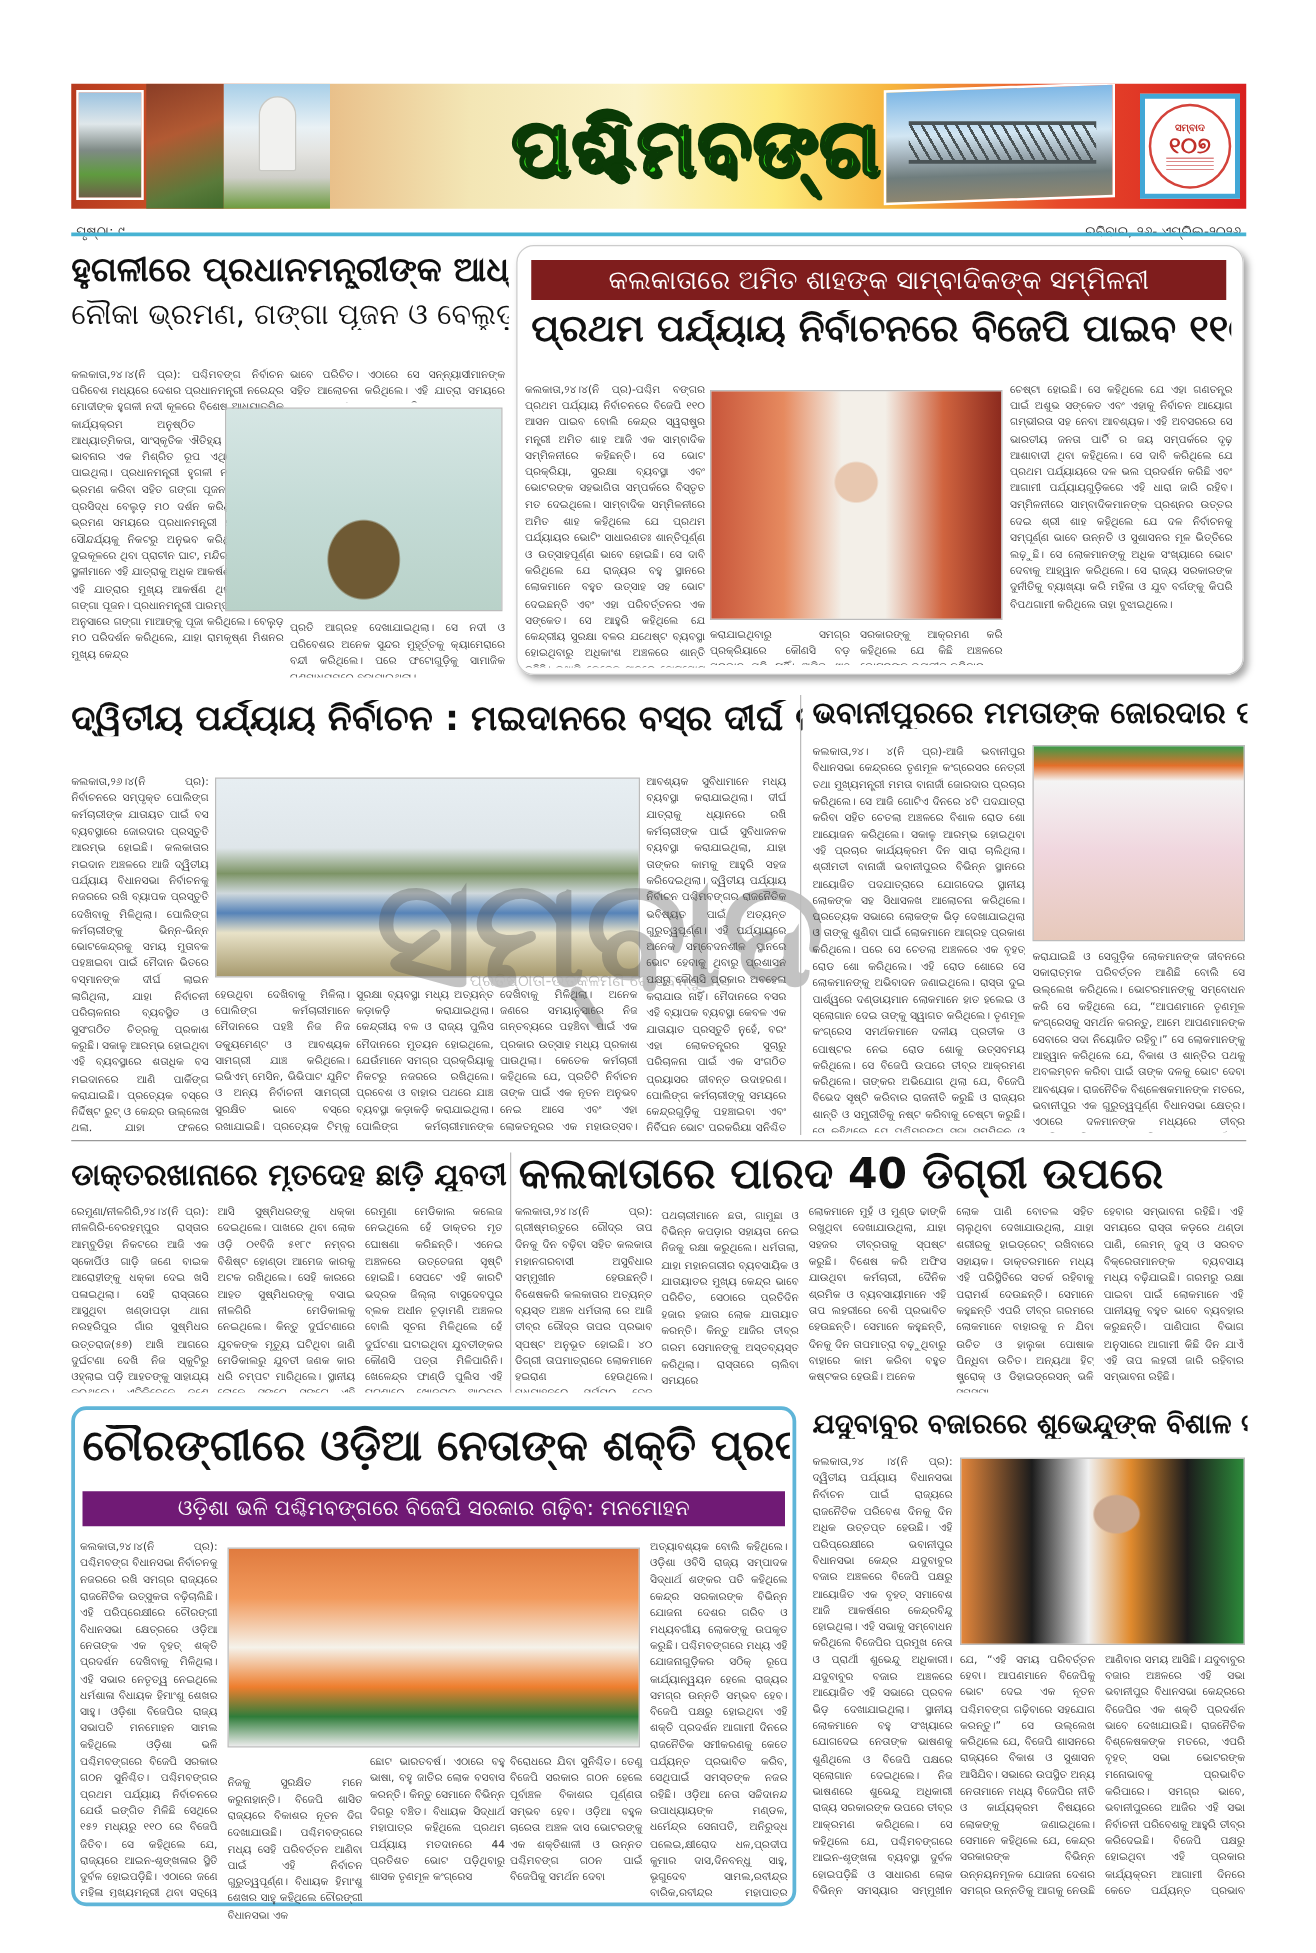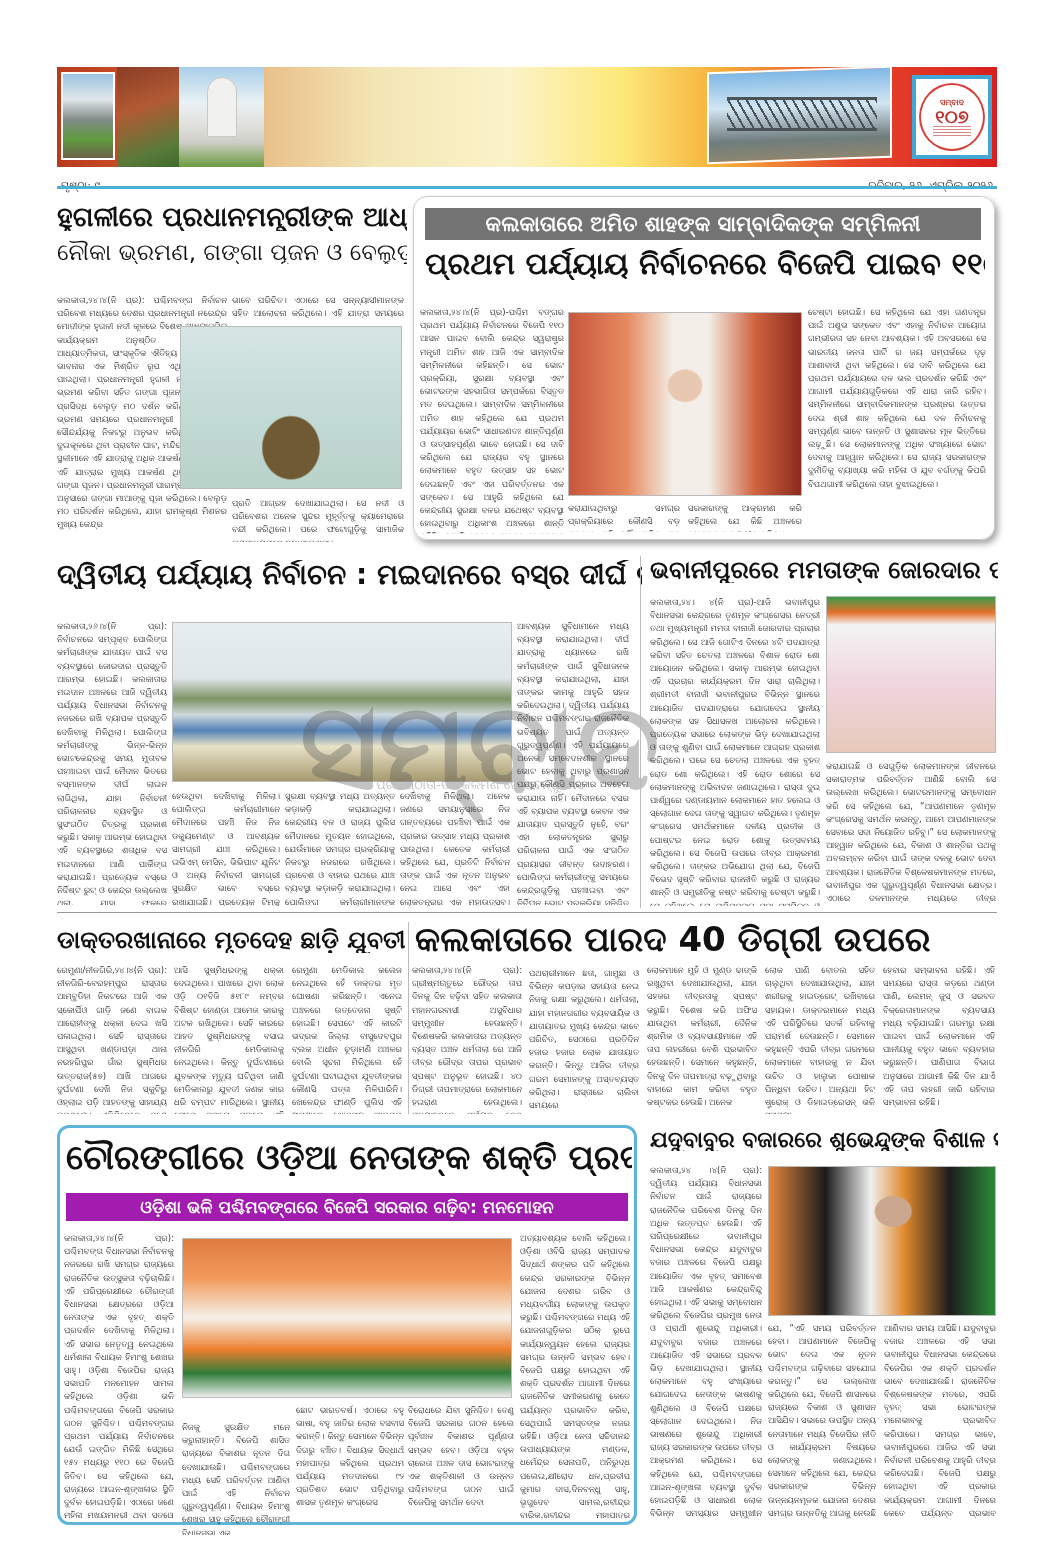--- a/index.html
+++ b/index.html
@@ -26,22 +26,22 @@
   .subline{left:57px;top:168px;width:940px;height:34px;display:flex;justify-content:space-between;align-items:center;font-size:11px;color:#333;padding:0 4px}
   .rule-blue{left:57px;top:186px;width:940px;height:3px;background:#47b3d3}
 
   
   .hl{font-weight:bold;color:#111;line-height:1.05;white-space:nowrap;overflow:hidden}
   .body-text{font-size:8.5px;line-height:13.2px;color:#333;text-align:justify;overflow:hidden;word-break:break-word}
   .photo{overflow:hidden;border:1px solid #bbb}
   .vline{background:#bbb;width:1px}
   .hline{background:#999;height:1px}
 
-  .redbar{background:#737373;color:#fff;font-weight:bold;display:flex;align-items:center;justify-content:center;white-space:nowrap;overflow:hidden}
-  .bluebar{background:#a21caf;color:#fff;font-weight:bold;display:flex;align-items:center;justify-content:center;white-space:nowrap;overflow:hidden}
+  .redbar{background:#7f1d1d;color:#fff;font-weight:normal;display:flex;align-items:center;justify-content:center;white-space:nowrap;overflow:hidden}
+  .bluebar{background:#701a75;color:#fff;font-weight:normal;display:flex;align-items:center;justify-content:center;white-space:nowrap;overflow:hidden}
   .box-shadow{border:1px solid #ccc;border-radius:14px;box-shadow:3px 4px 6px rgba(0,0,0,.35)}
   .box-blue{border:3px solid #5fb5d8;border-radius:12px}
 
   
   .p-boat{background:radial-gradient(ellipse at 50% 75%,#6f5a34 0 18%,transparent 19%),linear-gradient(180deg,#d6e6e4 0%,#c4dbd6 50%,#b9d2c9 100%)}
   .p-shah{background:radial-gradient(ellipse at 50% 40%,#e8c8b0 0 10%,transparent 11%),linear-gradient(90deg,#c8563b 0%,#e68a5f 25%,#f3efe8 45%,#f3efe8 60%,#d0643f 80%,#8c2a1e 100%)}
   .p-bus{background:linear-gradient(180deg,#e7eef2 0%,#dfe6ea 35%,#7d9466 48%,#cfd8dc 58%,#5683b8 68%,#e8e2c8 78%,#a79a6e 100%)}
   .p-mamata{background:linear-gradient(180deg,#3a9b4a 0%,#e46f2a 10%,#f4f4f4 18%,#f0d6de 55%,#e7c9bb 100%)}
   .p-bjp{background:linear-gradient(180deg,#e07b3f 0%,#f29a5c 25%,#f5f2ea 50%,#ee7e2e 70%,#2f7d3a 85%,#ececec 100%)}
   .p-suvendu{background:radial-gradient(ellipse at 55% 30%,#caa78e 0 10%,transparent 11%),linear-gradient(90deg,#e4873c 0%,#1c1c1c 25%,#f0f0f0 45%,#e08a2d 60%,#1c1c1c 80%,#2c8a3a 100%)}
@@ -51,20 +51,21 @@
   .wm-small{font-size:13px;color:#444;margin-top:-30px}
 </style>
 </head>
 <body>
 
 <div class="abs mast">
   <div class="abs ph1"></div>
   <div class="abs ph2"></div>
   <div class="abs ph3"></div>
   <div class="abs dome"></div>
+  <div class="abs mast-title">ପଶ୍ଚିମବଙ୍ଗ</div>
   <div class="abs ph4"></div>
   <div class="abs bridge"></div>
   <div class="abs logo">
     <div class="logo-ring">
       <span class="logo-top">ସମ୍ବାଦ</span>
       <span class="logo-num">୧୦୭</span>
       <span class="logo-lines"></span>
     </div>
   </div>
 </div>
@@ -125,21 +126,21 @@
 <div class="abs body-text" style="left:647px;top:964px;width:110px;height:150px">ଲୋକମାନେ ମୁହଁ ଓ ମୁଣ୍ଡ ଢାଙ୍କି ରଖୁଥିବା ଦେଖାଯାଉଥିଲା, ଯାହା ସହଜର ତୀବ୍ରତାକୁ ସ୍ପଷ୍ଟ କରୁଛି। ବିଶେଷ କରି ଅଫିସ ଯାଉଥିବା କର୍ମଚାରୀ, ଦୈନିକ ଶ୍ରମିକ ଓ ବ୍ୟବସାୟୀମାନେ ଏହି ତାପ ଲହରୀରେ ବେଶି ପ୍ରଭାବିତ ହେଉଛନ୍ତି। ସେମାନେ କହୁଛନ୍ତି, ଦିନକୁ ଦିନ ତାପମାତ୍ରା ବଢ଼ୁଥିବାରୁ ବାହାରେ କାମ କରିବା ବହୁତ କଷ୍ଟକର ହେଉଛି। ଅନେକ</div>
 <div class="abs body-text" style="left:765px;top:964px;width:110px;height:150px">ଲୋକ ପାଣି ବୋତଲ ସହିତ ଚାଲୁଥିବା ଦେଖାଯାଉଥିଲା, ଯାହା ଶରୀରକୁ ହାଇଡ୍ରେଟ୍ ରଖିବାରେ ସହାୟକ। ଡାକ୍ତରମାନେ ମଧ୍ୟ ଏହି ପରିସ୍ଥିତିରେ ସତର୍କ ରହିବାକୁ ପରାମର୍ଶ ଦେଉଛନ୍ତି। ସେମାନେ କହୁଛନ୍ତି ଏପରି ତୀବ୍ର ଗରମରେ ଲୋକମାନେ ବାହାରକୁ ନ ଯିବା ଉଚିତ ଓ ହାଲୁକା ପୋଷାକ ପିନ୍ଧିବା ଉଚିତ। ଅନ୍ୟଥା ହିଟ୍ ଷ୍ଟ୍ରୋକ୍ ଓ ଡିହାଇଡ୍ରେସନ୍ ଭଳି ସମସ୍ୟା</div>
 <div class="abs body-text" style="left:883px;top:964px;width:112px;height:150px">ହେବାର ସମ୍ଭାବନା ରହିଛି। ଏହି ସମୟରେ ରାସ୍ତା କଡ଼ରେ ଥଣ୍ଡା ପାଣି, ଲେମନ୍ ଜୁସ୍ ଓ ସରବତ ବିକ୍ରେତାମାନଙ୍କ ବ୍ୟବସାୟ ମଧ୍ୟ ବଢ଼ିଯାଇଛି। ଗରମରୁ ରକ୍ଷା ପାଇବା ପାଇଁ ଲୋକମାନେ ଏହି ପାନୀୟକୁ ବହୁତ ଭାବେ ବ୍ୟବହାର କରୁଛନ୍ତି। ପାଣିପାଗ ବିଭାଗ ଅନୁସାରେ ଆଗାମୀ କିଛି ଦିନ ଯାଏଁ ଏହି ତାପ ଲହରୀ ଜାରି ରହିବାର ସମ୍ଭାବନା ରହିଛି।</div>
 
 <div class="abs box-blue" style="left:57px;top:1125px;width:580px;height:400px"></div>
 <div class="abs hl" style="left:66px;top:1140px;width:566px;font-size:34px">ଚୌରଙ୍ଗୀରେ ଓଡ଼ିଆ ନେତାଙ୍କ ଶକ୍ତି ପ୍ରଦର୍ଶନ</div>
 <div class="abs bluebar" style="left:66px;top:1193px;width:562px;height:28px;font-size:17px">ଓଡ଼ିଶା ଭଳି ପଶ୍ଚିମବଙ୍ଗରେ ବିଜେପି ସରକାର ଗଢ଼ିବ: ମନମୋହନ</div>
 <div class="abs body-text" style="left:64px;top:1232px;width:110px;height:286px">କଲକାତା,୨୪।୪(ନି ପ୍ର): ପଶ୍ଚିମବଙ୍ଗ ବିଧାନସଭା ନିର୍ବାଚନକୁ ନଜରରେ ରଖି ସମଗ୍ର ରାଜ୍ୟରେ ରାଜନୈତିକ ଉତ୍ସୁକତା ବଢ଼ିଚାଲିଛି। ଏହି ପରିପ୍ରେକ୍ଷୀରେ ଚୌରଙ୍ଗୀ ବିଧାନସଭା କ୍ଷେତ୍ରରେ ଓଡ଼ିଆ ନେତାଙ୍କ ଏକ ବୃହତ୍ ଶକ୍ତି ପ୍ରଦର୍ଶନ ଦେଖିବାକୁ ମିଳିଥିଲା। ଏହି ସଭାର ନେତୃତ୍ୱ ନେଇଥିଲେ ଧର୍ମଶାଳା ବିଧାୟକ ହିମାଂଶୁ ଶେଖର ସାହୁ। ଓଡ଼ିଶା ବିଜେପିର ରାଜ୍ୟ ସଭାପତି ମନମୋହନ ସାମଲ କହିଥିଲେ ଓଡ଼ିଶା ଭଳି ପଶ୍ଚିମବଙ୍ଗରେ ବିଜେପି ସରକାର ଗଠନ ସୁନିଶ୍ଚିତ। ପଶ୍ଚିମବଙ୍ଗର ପ୍ରଥମ ପର୍ଯ୍ୟାୟ ନିର୍ବାଚନରେ ଯେଉଁ ଇଙ୍ଗିତ ମିଳିଛି ସେଥିରେ ୧୫୨ ମଧ୍ୟରୁ ୧୧୦ ରେ ବିଜେପି ଜିତିବ। ସେ କହିଥିଲେ ଯେ, ରାଜ୍ୟରେ ଆଇନ-ଶୃଙ୍ଖଳାର ସ୍ଥିତି ଦୁର୍ବଳ ହୋଇପଡ଼ିଛି। ଏଠାରେ ଜଣେ ମହିଳା ମୁଖ୍ୟମନ୍ତ୍ରୀ ଥିବା ସତ୍ତ୍ୱେ ମହିଳାମାନେ</div>
 <div class="abs photo p-bjp" style="left:182px;top:1238px;width:330px;height:160px"></div>
 <div class="abs body-text" style="left:182px;top:1421px;width:108px;height:114px">ନିଜକୁ ସୁରକ୍ଷିତ ମନେ କରୁନାହାନ୍ତି। ବିଜେପି ଶାସିତ ରାଜ୍ୟରେ ବିକାଶର ନୂତନ ଦିଗ ଦେଖାଯାଉଛି। ପଶ୍ଚିମବଙ୍ଗରେ ମଧ୍ୟ ସେହି ପରିବର୍ତ୍ତନ ଆଣିବା ପାଇଁ ଏହି ନିର୍ବାଚନ ଗୁରୁତ୍ୱପୂର୍ଣ୍ଣ। ବିଧାୟକ ହିମାଂଶୁ ଶେଖର ସାହୁ କହିଥିଲେ ଚୌରଙ୍ଗୀ ବିଧାନସଭା ଏକ</div>
-<div class="abs body-text" style="left:296px;top:1404px;width:108px;height:114px">ଛୋଟ ଭାରତବର୍ଷ। ଏଠାରେ ବହୁ ଭାଷା, ବହୁ ଜାତିର ଲୋକ ବସବାସ କରନ୍ତି। କିନ୍ତୁ ସେମାନେ ବିଭିନ୍ନ ଦିଗରୁ ବଞ୍ଚିତ। ବିଧାୟକ ସିଦ୍ଧାର୍ଥ ମହାପାତ୍ର କହିଥିଲେ ପ୍ରଥମ ପର୍ଯ୍ୟାୟ ମତଦାନରେ ୯୨ ପ୍ରତିଶତ ଭୋଟ ପଡ଼ିଥିବାରୁ ଶାସକ ତୃଣମୂଳ କଂଗ୍ରେସ</div>
+<div class="abs body-text" style="left:296px;top:1404px;width:108px;height:114px">ଛୋଟ ଭାରତବର୍ଷ। ଏଠାରେ ବହୁ ଭାଷା, ବହୁ ଜାତିର ଲୋକ ବସବାସ କରନ୍ତି। କିନ୍ତୁ ସେମାନେ ବିଭିନ୍ନ ଦିଗରୁ ବଞ୍ଚିତ। ବିଧାୟକ ସିଦ୍ଧାର୍ଥ ମହାପାତ୍ର କହିଥିଲେ ପ୍ରଥମ ପର୍ଯ୍ୟାୟ ମତଦାନରେ 44 ପ୍ରତିଶତ ଭୋଟ ପଡ଼ିଥିବାରୁ ଶାସକ ତୃଣମୂଳ କଂଗ୍ରେସ</div>
 <div class="abs body-text" style="left:408px;top:1404px;width:106px;height:114px">ବିରୋଧରେ ଯିବା ସୁନିଶ୍ଚିତ। ତେଣୁ ବିଜେପି ସରକାର ଗଠନ ହେଲେ ପୂର୍ବାଞ୍ଚଳ ବିକାଶର ପୂର୍ଣ୍ଣତା ସମ୍ଭବ ହେବ। ଓଡ଼ିଆ ବହୁଳ ଚାରେତା ଅଞ୍ଚଳ ଦାସ ଭୋଟରଙ୍କୁ ଏକ ଶକ୍ତିଶାଳୀ ଓ ଉନ୍ନତ ପଶ୍ଚିମବଙ୍ଗ ଗଠନ ପାଇଁ ବିଜେପିକୁ ସମର୍ଥନ ଦେବା</div>
 <div class="abs body-text" style="left:520px;top:1232px;width:110px;height:286px">ଅତ୍ୟାବଶ୍ୟକ ବୋଲି କହିଥିଲେ। ଓଡ଼ିଶା ଓବିସି ରାଜ୍ୟ ସମ୍ପାଦକ ସିଦ୍ଧାର୍ଥ ଶଙ୍କର ପତି କହିଥିଲେ କେନ୍ଦ୍ର ସରକାରଙ୍କ ବିଭିନ୍ନ ଯୋଜନା ଦେଶର ଗରିବ ଓ ମଧ୍ୟବର୍ଗୀୟ ଲୋକଙ୍କୁ ଉପକୃତ କରୁଛି। ପଶ୍ଚିମବଙ୍ଗରେ ମଧ୍ୟ ଏହି ଯୋଜନାଗୁଡ଼ିକର ସଠିକ୍ ରୂପେ କାର୍ଯ୍ୟାନ୍ୱୟନ ହେଲେ ରାଜ୍ୟର ସମଗ୍ର ଉନ୍ନତି ସମ୍ଭବ ହେବ। ବିଜେପି ପକ୍ଷରୁ ହୋଇଥିବା ଏହି ଶକ୍ତି ପ୍ରଦର୍ଶନ ଆଗାମୀ ଦିନରେ ରାଜନୈତିକ ସମୀକରଣକୁ କେତେ ପର୍ଯ୍ୟନ୍ତ ପ୍ରଭାବିତ କରିବ, ସେଥିପାଇଁ ସମସ୍ତଙ୍କ ନଜର ରହିଛି। ଓଡ଼ିଆ ନେତା ସଚ୍ଚିଦାନନ୍ଦ ଉପାଧ୍ୟାୟଙ୍କ ମଣ୍ଡଳ, ଧର୍ମେନ୍ଦ୍ର ସେନାପତି, ଅନିରୁଦ୍ଧ ପଲେଇ,କ୍ଷୀରୋଦ ଧଳ,ପ୍ରଦୀପ କୁମାର ଦାସ,ଦିନବନ୍ଧୁ ସାହୁ, ଭୃଗୁଦେବ ସାମଲ,ରବୀନ୍ଦ୍ର ବାରିକ,ରବୀନ୍ଦ୍ର ମହାପାତ୍ର ପ୍ରମୁଖ ଉପସ୍ଥିତ ଥିଲେ।</div>
 
 <div class="abs hl" style="left:650px;top:1128px;width:348px;font-size:22px">ଯଦୁବାବୁର ବଜାରରେ ଶୁଭେନ୍ଦୁଙ୍କ ବିଶାଳ ସମାବେଶ</div>
 <div class="abs body-text" style="left:650px;top:1164px;width:112px;height:355px">କଲକାତା,୨୪ ।୪(ନି ପ୍ର): ଦ୍ୱିତୀୟ ପର୍ଯ୍ୟାୟ ବିଧାନସଭା ନିର୍ବାଚନ ପାଇଁ ରାଜ୍ୟରେ ରାଜନୈତିକ ପରିବେଶ ଦିନକୁ ଦିନ ଅଧିକ ଉତ୍ତପ୍ତ ହେଉଛି। ଏହି ପରିପ୍ରେକ୍ଷୀରେ ଭବାନୀପୁର ବିଧାନସଭା କେନ୍ଦ୍ର ଯଦୁବାବୁର ବଜାର ଅଞ୍ଚଳରେ ବିଜେପି ପକ୍ଷରୁ ଆୟୋଜିତ ଏକ ବୃହତ୍ ସମାବେଶ ଆଜି ଆକର୍ଷଣର କେନ୍ଦ୍ରବିନ୍ଦୁ ହୋଇଥିଲା। ଏହି ସଭାକୁ ସମ୍ବୋଧନ କରିଥିଲେ ବିଜେପିର ପ୍ରମୁଖ ନେତା ଓ ପ୍ରାର୍ଥୀ ଶୁଭେନ୍ଦୁ ଅଧିକାରୀ। ଯଦୁବାବୁର ବଜାର ଅଞ୍ଚଳରେ ଆୟୋଜିତ ଏହି ସଭାରେ ପ୍ରବଳ ଭିଡ଼ ଦେଖାଯାଇଥିଲା। ସ୍ଥାନୀୟ ଲୋକମାନେ ବହୁ ସଂଖ୍ୟାରେ ଯୋଗଦେଇ ନେତାଙ୍କ ଭାଷଣକୁ ଶୁଣିଥିଲେ ଓ ବିଜେପି ପକ୍ଷରେ ସ୍ଲୋଗାନ ଦେଇଥିଲେ। ନିଜ ଭାଷଣରେ ଶୁଭେନ୍ଦୁ ଅଧିକାରୀ ରାଜ୍ୟ ସରକାରଙ୍କ ଉପରେ ତୀବ୍ର ଆକ୍ରମଣ କରିଥିଲେ। ସେ କହିଥିଲେ ଯେ, ପଶ୍ଚିମବଙ୍ଗରେ ଆଇନ-ଶୃଙ୍ଖଳା ବ୍ୟବସ୍ଥା ଦୁର୍ବଳ ହୋଇପଡ଼ିଛି ଓ ସାଧାରଣ ଲୋକ ବିଭିନ୍ନ ସମସ୍ୟାର ସମ୍ମୁଖୀନ ହେଉଛନ୍ତି। ବିଶେଷ କରି ଦୁର୍ନୀତି ଓ ଅସୁରକ୍ଷା ନେଇ ସେ ଗଭୀର ଚିନ୍ତା ବ୍ୟକ୍ତ କରିଥିଲେ। ସେ ଭୋଟରମାନଙ୍କୁ ଆହ୍ୱାନ କରି କହିଥିଲେ</div>
 <div class="abs photo p-suvendu" style="left:768px;top:1166px;width:228px;height:150px"></div>
 <div class="abs body-text" style="left:768px;top:1322px;width:108px;height:197px">ଯେ, “ଏହି ସମୟ ପରିବର୍ତ୍ତନ ହେବା। ଆପଣମାନେ ବିଜେପିକୁ ଭୋଟ ଦେଇ ଏକ ନୂତନ ପଶ୍ଚିମବଙ୍ଗ ଗଢ଼ିବାରେ ସହଯୋଗ କରନ୍ତୁ।” ସେ ଉଲ୍ଲେଖ କରିଥିଲେ ଯେ, ବିଜେପି ଶାସନରେ ରାଜ୍ୟରେ ବିକାଶ ଓ ସୁଶାସନ ଆସିଯିବ। ସଭାରେ ଉପସ୍ଥିତ ଅନ୍ୟ ନେତାମାନେ ମଧ୍ୟ ବିଜେପିର ନୀତି ଓ କାର୍ଯ୍ୟକ୍ରମ ବିଷୟରେ ଲୋକଙ୍କୁ ଜଣାଇଥିଲେ। ସେମାନେ କହିଥିଲେ ଯେ, କେନ୍ଦ୍ର ସରକାରଙ୍କ ବିଭିନ୍ନ ଉନ୍ନୟନମୂଳକ ଯୋଜନା ଦେଶର ସମଗ୍ର ଉନ୍ନତିକୁ ଆଗକୁ ନେଉଛି ଓ ପଶ୍ଚିମବଙ୍ଗରେ ମଧ୍ୟ ସେହି ପରିବର୍ତ୍ତନ</div>
 <div class="abs body-text" style="left:884px;top:1322px;width:112px;height:197px">ଆଣିବାର ସମୟ ଆସିଛି। ଯଦୁବାବୁର ବଜାର ଅଞ୍ଚଳରେ ଏହି ସଭା ଭବାନୀପୁର ବିଧାନସଭା କେନ୍ଦ୍ରରେ ବିଜେପିର ଏକ ଶକ୍ତି ପ୍ରଦର୍ଶନ ଭାବେ ଦେଖାଯାଉଛି। ରାଜନୈତିକ ବିଶ୍ଳେଷକଙ୍କ ମତରେ, ଏପରି ବୃହତ୍ ସଭା ଭୋଟରଙ୍କ ମନୋଭାବକୁ ପ୍ରଭାବିତ କରିପାରେ। ସମଗ୍ର ଭାବେ, ଭବାନୀପୁରରେ ଆଜିର ଏହି ସଭା ନିର୍ବାଚନୀ ପରିବେଶକୁ ଆହୁରି ତୀବ୍ର କରିଦେଇଛି। ବିଜେପି ପକ୍ଷରୁ ହୋଇଥିବା ଏହି ପ୍ରକାର କାର୍ଯ୍ୟକ୍ରମ ଆଗାମୀ ଦିନରେ କେତେ ପର୍ଯ୍ୟନ୍ତ ପ୍ରଭାବ ପକାଇବ, ସେଥିପାଇଁ ସମସ୍ତଙ୍କ ନଜର ରହିଛି।</div>
 
 </body></html>

